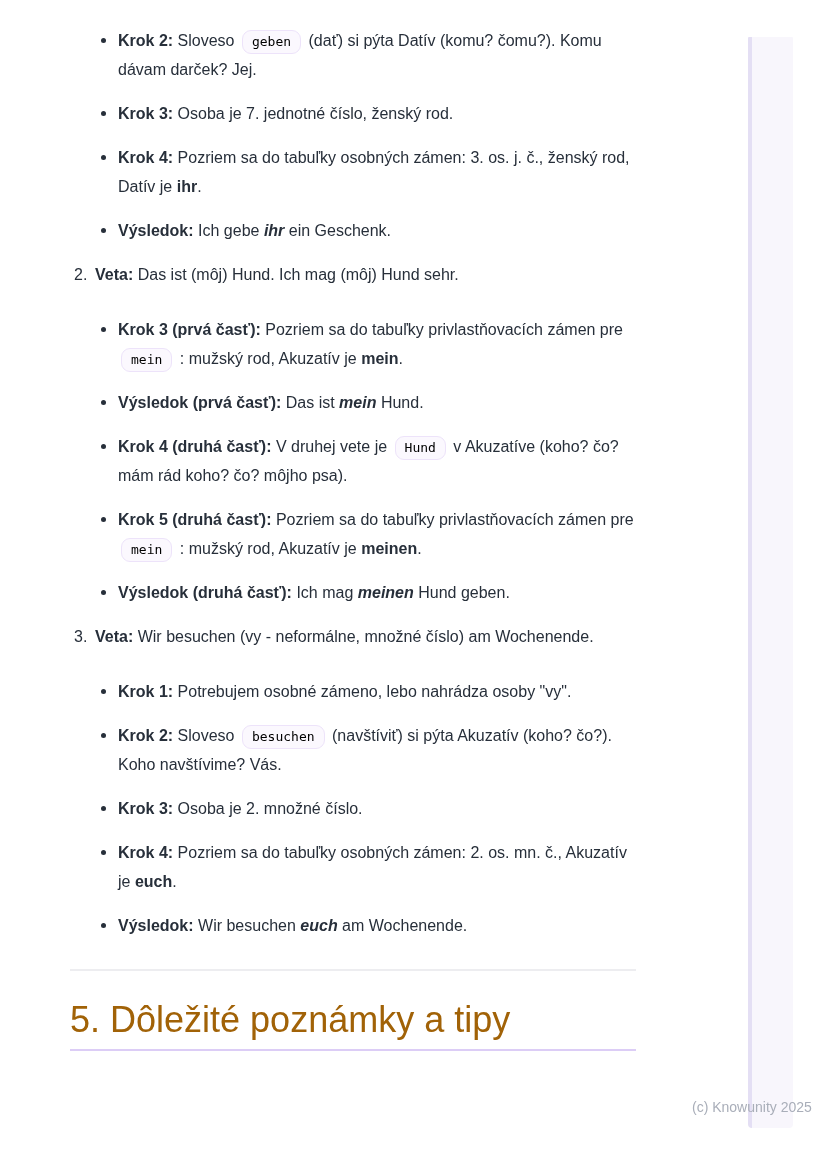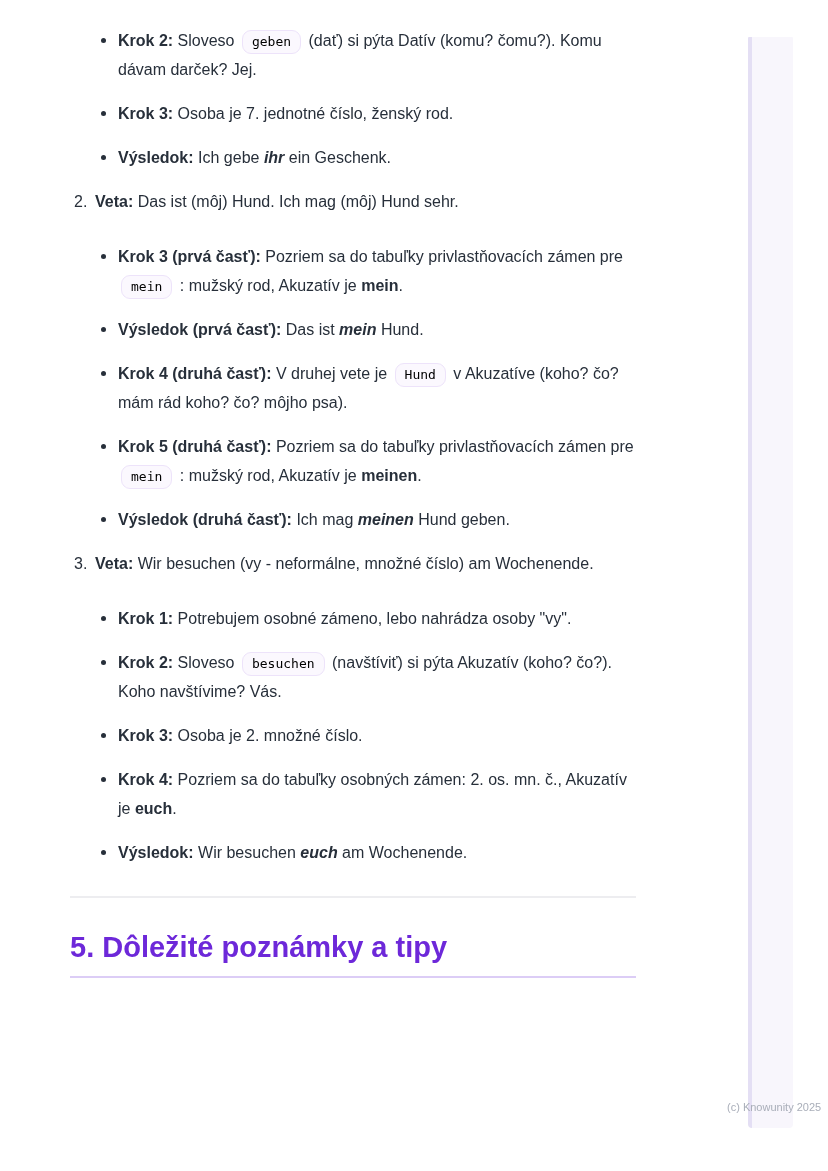--- a/index.html
+++ b/index.html
@@ -74,59 +74,60 @@
   .seg-i  { }
   .seg-bi { font-weight: 700; font-style: italic; }
 
   hr.divider-gray {
     border: none;
     border-top: 2px solid #ededf0;
     margin: 29px 0 0 0;
   }
   h2.section-heading {
     margin: 32px 0 0 0;
-    font-size: 29px;
+    font-size: 36px;
     line-height: 34px;
-    font-weight: 700;
-    color: #6d28d9;
+    font-weight: 400;
+    color: #a16207;
   }
   hr.divider-purple {
     border: none;
     border-top: 2px solid #dccdf6;
     margin: 12px 0 24px 0;
   }
 
   .side-strip {
     position: absolute;
     left: 748px;
     top: 37px;
     width: 45px;
     height: 1091px;
     box-sizing: border-box;
     background: #f8f6fc;
     border-left: 4px solid #e4dff4;
     border-radius: 1px 1px 4px 4px;
   }
   .footer-copyright {
     position: absolute;
-    left: 727px;
+    left: 692px;
     top: 1100px;
-    font-size: 11px;
+    font-size: 14px;
     line-height: 14px;
     color: #a9aeb9;
     z-index: 2;
   }
 </style>
 </head>
 <body>
 
 <div class="content">
   <ul class="sub-list" id="continued-steps">
       <li><span class="seg-b">Krok 2:</span><span> Sloveso </span><span class="chip">geben</span><span> (dať) si pýta Datív (komu? čomu?). Komu dávam darček? Jej.</span></li>
       <li><span class="seg-b">Krok 3:</span><span> Osoba je 7. jednotné číslo, ženský rod.</span></li>
+      <li><span class="seg-b">Krok 4:</span><span> Pozriem sa do tabuľky osobných zámen: 3. os. j. č., ženský rod, Datív je </span><span class="seg-b">ihr</span><span>.</span></li>
       <li><span class="seg-b">Výsledok:</span><span class="seg-i"> Ich gebe </span><span class="seg-bi">ihr</span><span class="seg-i"> ein Geschenk.</span></li>
     </ul>
   <div id="sentence-groups">
       <div class="group">
         <div class="lead-line"><span class="marker">2.</span><span class="seg-b">Veta:</span><span class="seg-i"> Das ist (môj) Hund. Ich mag (môj) Hund sehr.</span></div>
         <ul class="sub-list">
           <li><span class="seg-b">Krok 3 (prvá časť):</span><span> Pozriem sa do tabuľky privlastňovacích zámen pre </span><span class="chip">mein</span><span> : mužský rod, Akuzatív je </span><span class="seg-b">mein</span><span>.</span></li>
           <li><span class="seg-b">Výsledok (prvá časť):</span><span class="seg-i"> Das ist </span><span class="seg-bi">mein</span><span class="seg-i"> Hund.</span></li>
           <li><span class="seg-b">Krok 4 (druhá časť):</span><span> V druhej vete je </span><span class="chip">Hund</span><span> v Akuzatíve (koho? čo? mám rád koho? čo? môjho psa).</span></li>
           <li><span class="seg-b">Krok 5 (druhá časť):</span><span> Pozriem sa do tabuľky privlastňovacích zámen pre </span><span class="chip">mein</span><span> : mužský rod, Akuzatív je </span><span class="seg-b">meinen</span><span>.</span></li>

